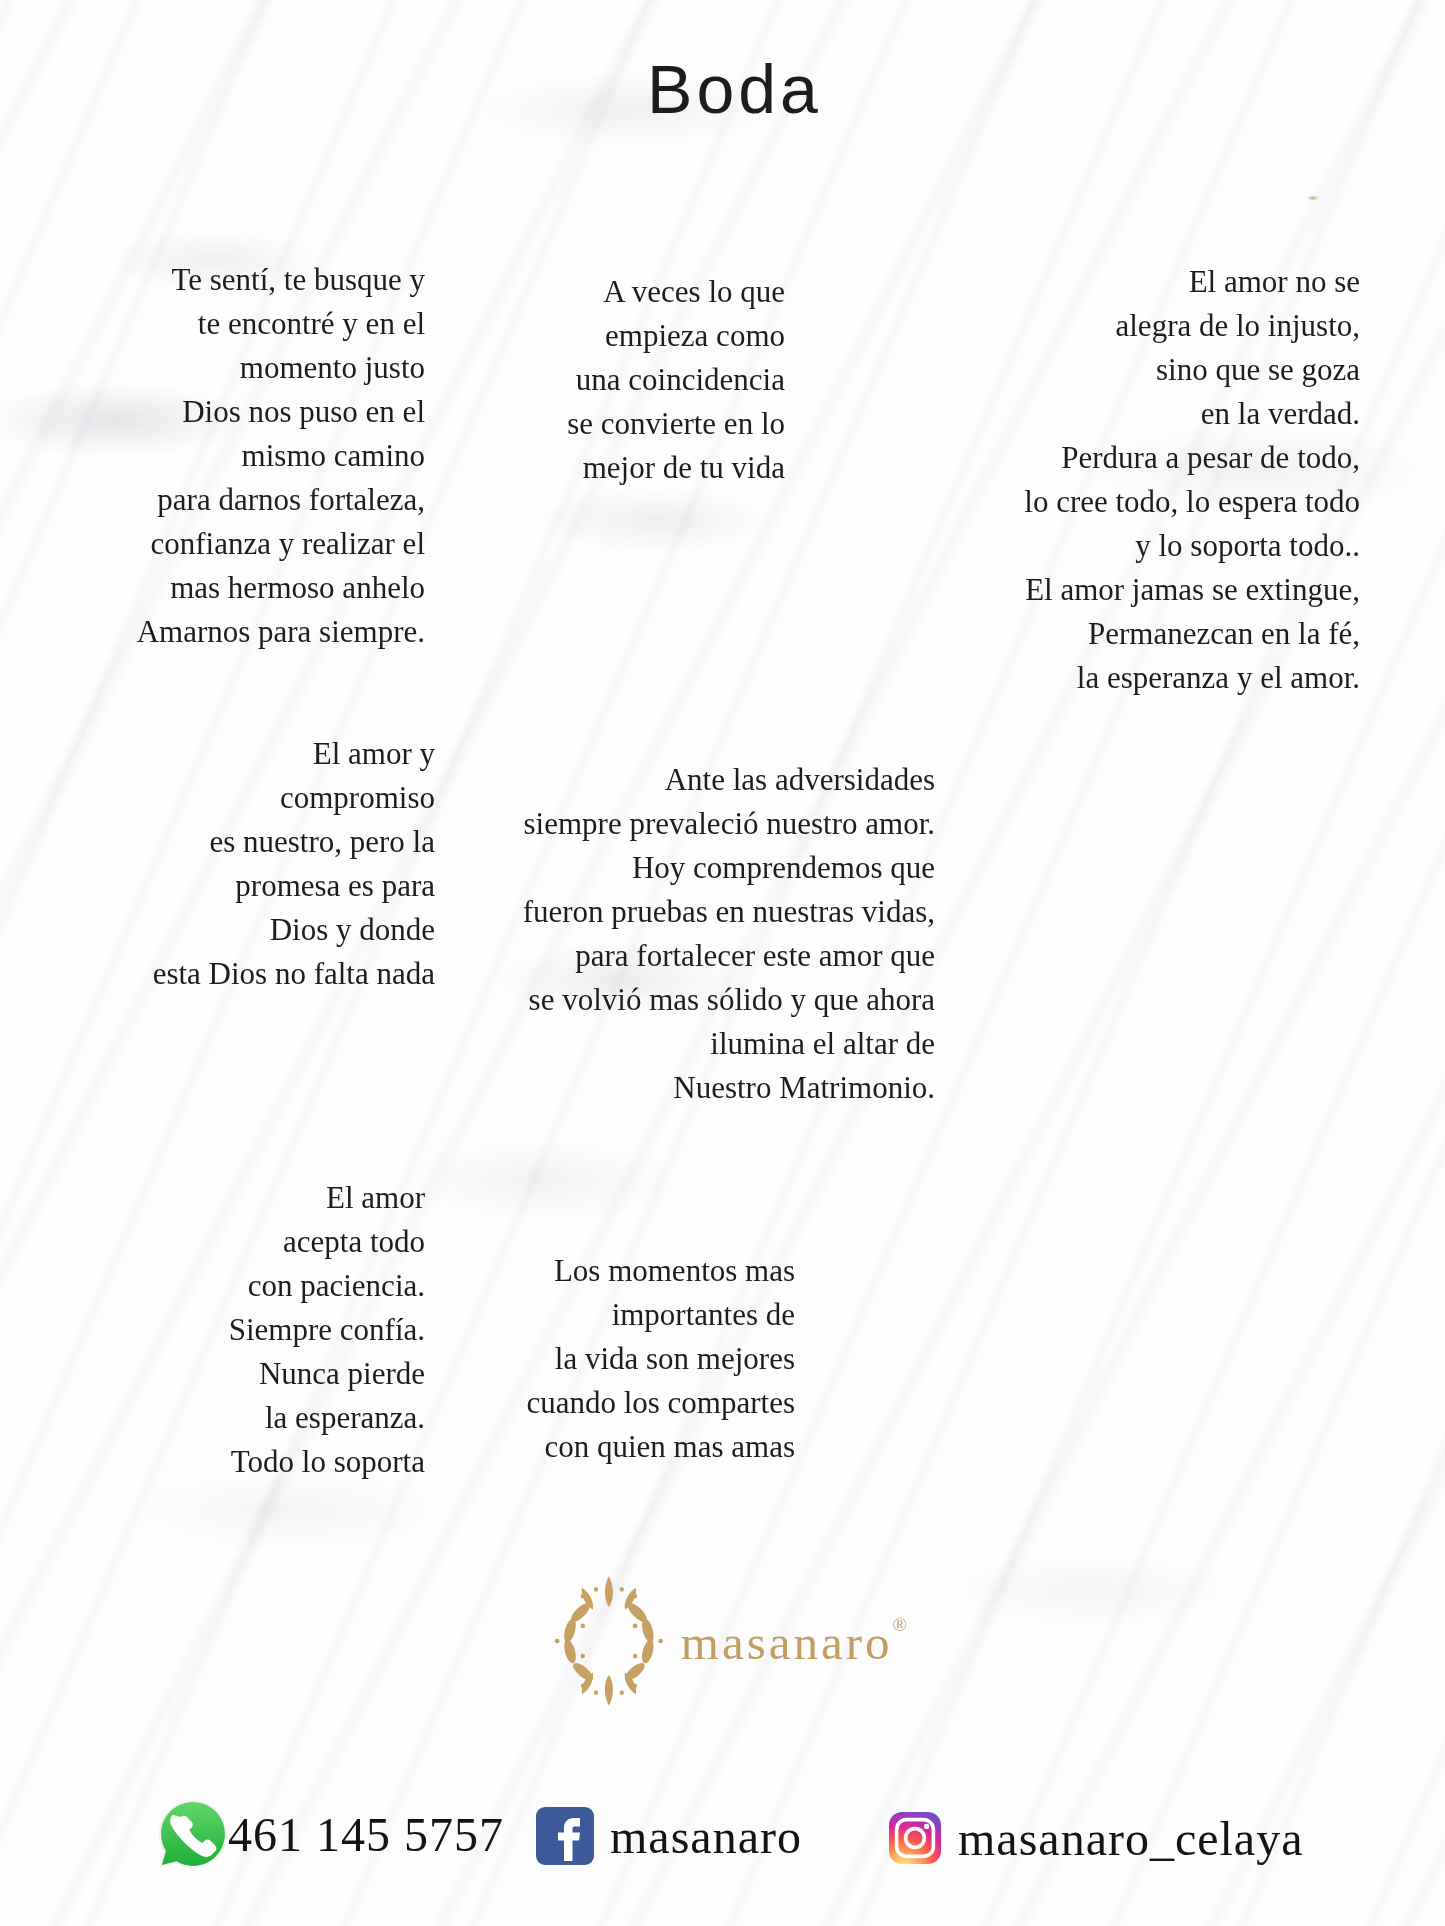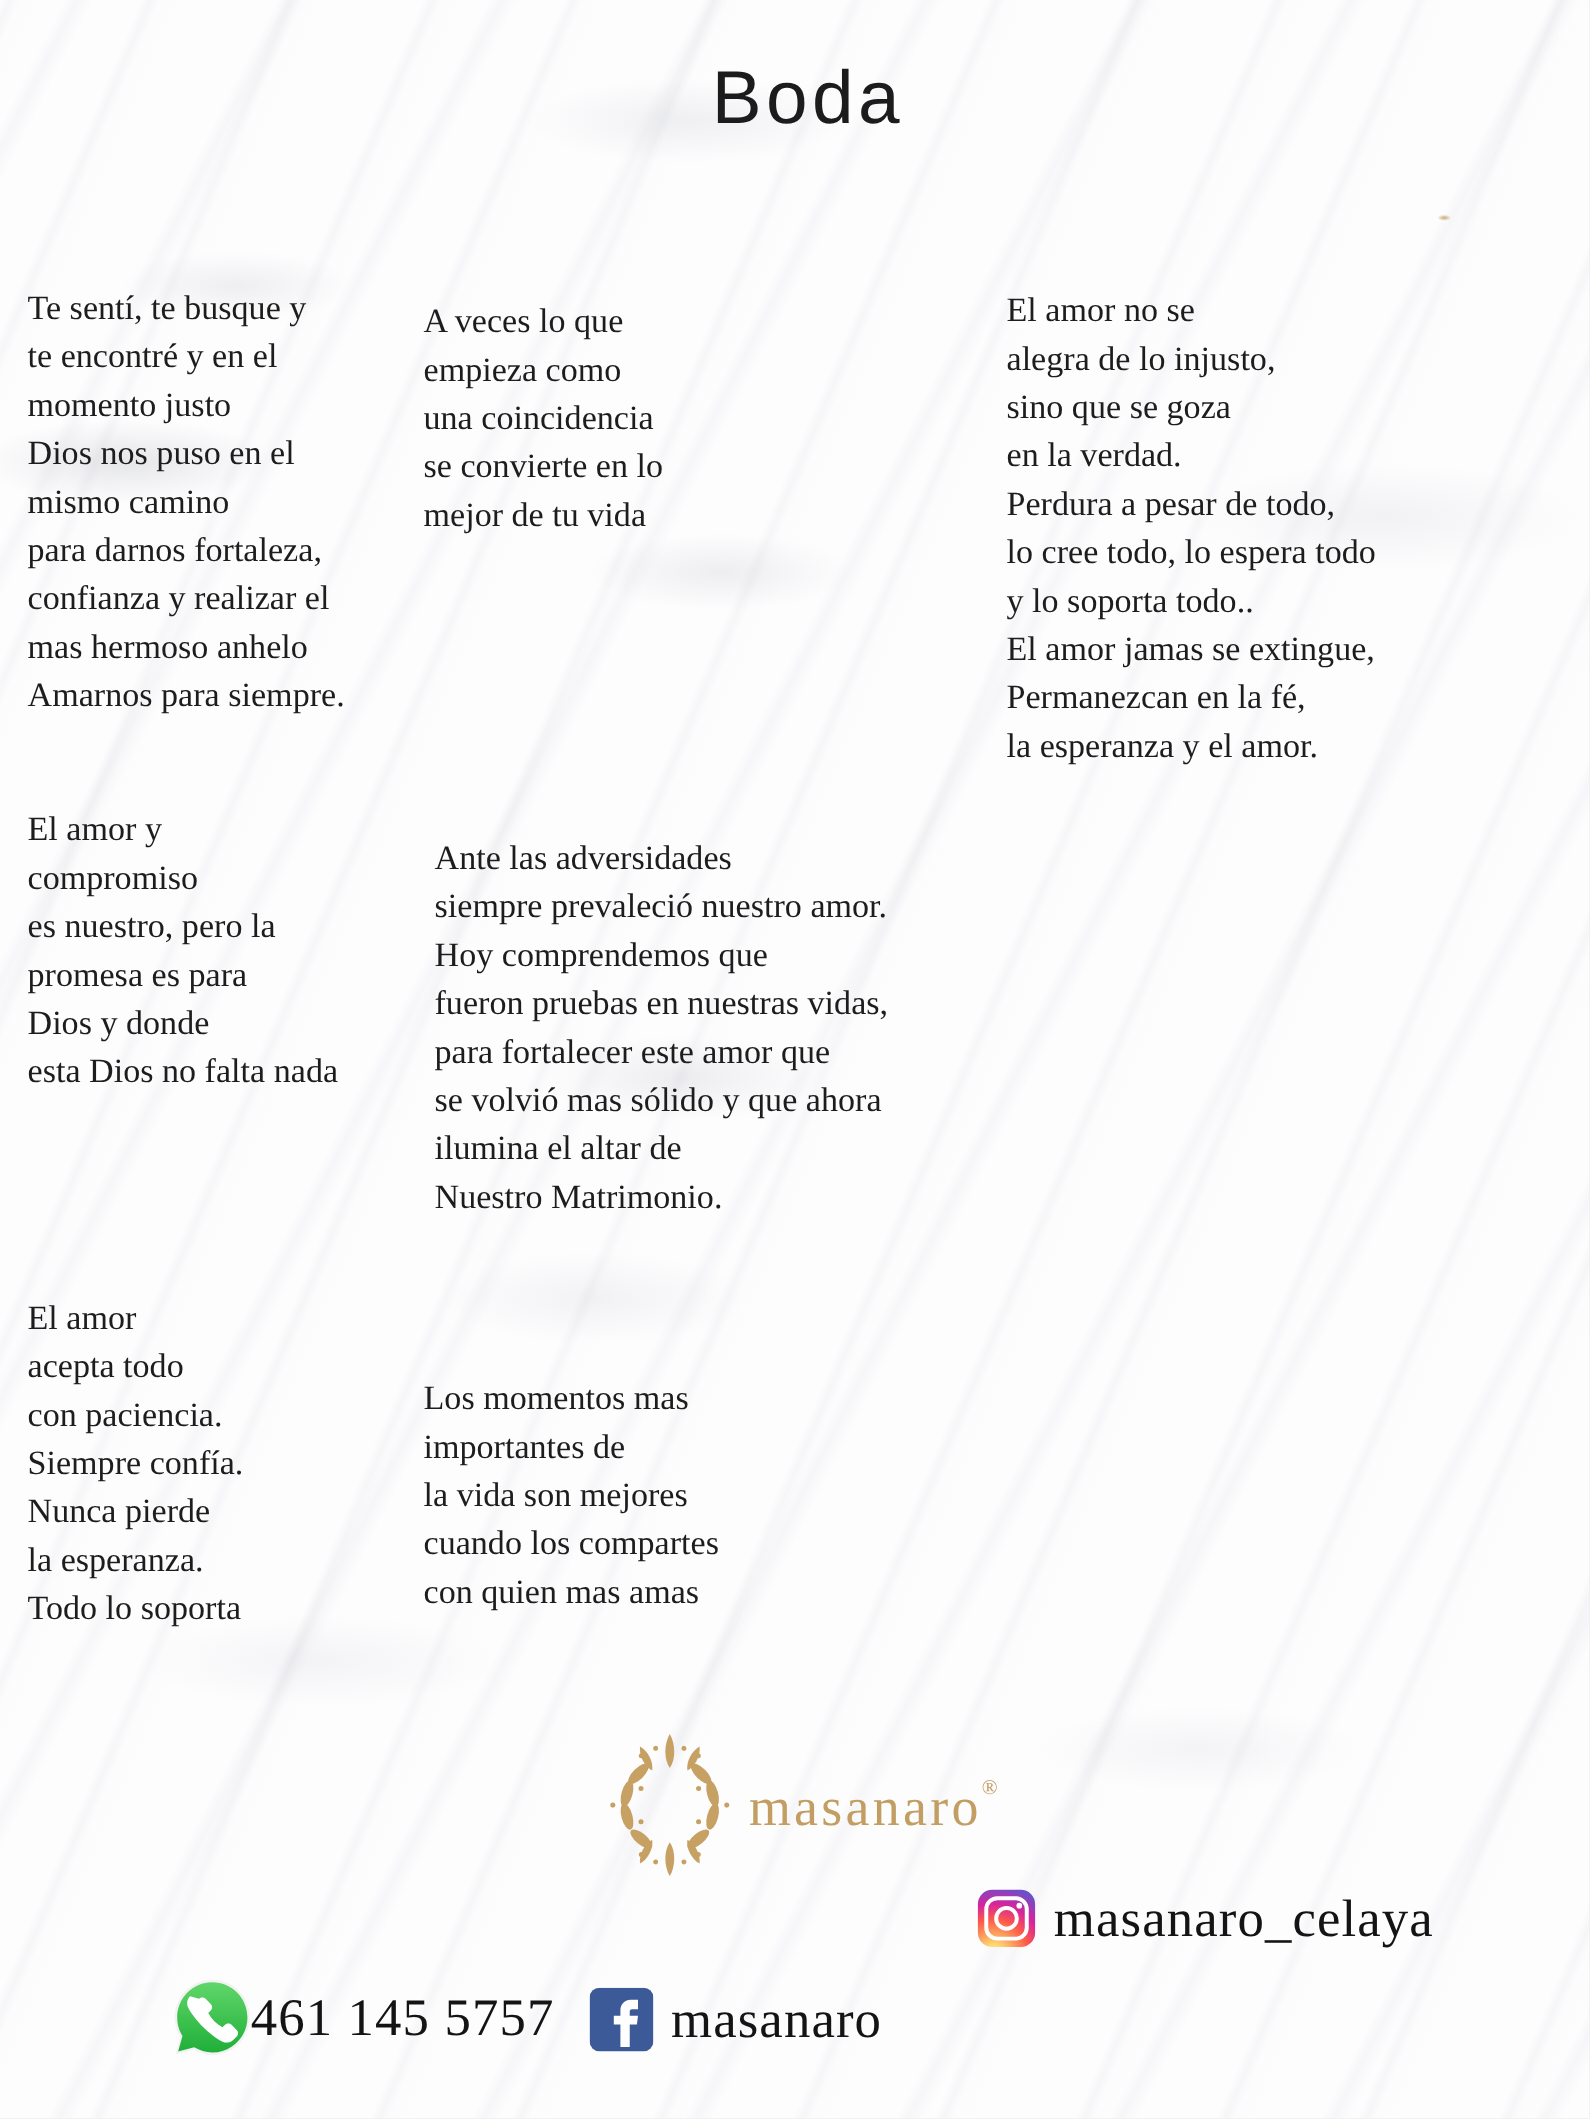--- a/index.html
+++ b/index.html
@@ -34,21 +34,21 @@
     text-align:center;margin:12px;
     font-family:"Liberation Sans", sans-serif;
     font-weight:200;
     font-size:68px;
     letter-spacing:4px;
     color:#1c1c1c;
   }
   .quote{
     position:absolute;margin:0;
     font-size:31px;line-height:44px;
-    text-align:left;white-space:pre-line;
+    text-align:right;white-space:pre-line;
     color:#1d1d1d;
   }
   .q1{left:25px;  top:258px;  width:400px;}
   .q2{left:385px; top:270px;  width:400px;}
   .q3{left:915px; top:260px;  width:445px;}
   .q4{left:25px;  top:732px;  width:410px;}
   .q5{left:395px; top:758px;  width:540px;}
   .q6{left:25px;  top:1176px; width:400px;}
   .q7{left:385px; top:1249px; width:410px;}
   .q8{left:935px; top:1204px; width:430px;}
@@ -73,21 +73,21 @@
     position:absolute;display:flex;align-items:center;
     height:72px;
   }
   .contact .handle{
     font-family:"Liberation Serif", serif;
     font-size:48px;color:#141414;letter-spacing:1px;
     white-space:nowrap;
   }
   .c-whatsapp{left:158px;top:1798px;}
   .c-facebook{left:536px;top:1800px;gap:16px;}
-  .c-instagram{left:888px;top:1708px;gap:16px;}
+  .c-instagram{left:888px;top:1802px;gap:16px;}
   .icon-wa{width:70px;height:70px;}
   .icon-fb{width:58px;height:58px;}
   .icon-ig{width:54px;height:54px;}
 </style>
 </head>
 <body>
 
 <main class="page">
 
   <h1 class="title">Boda</h1>

